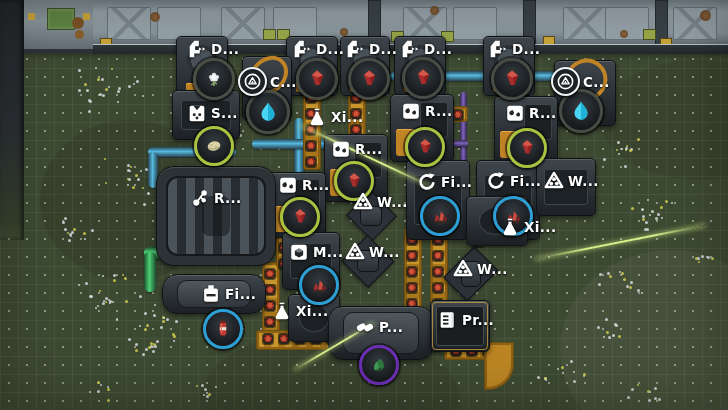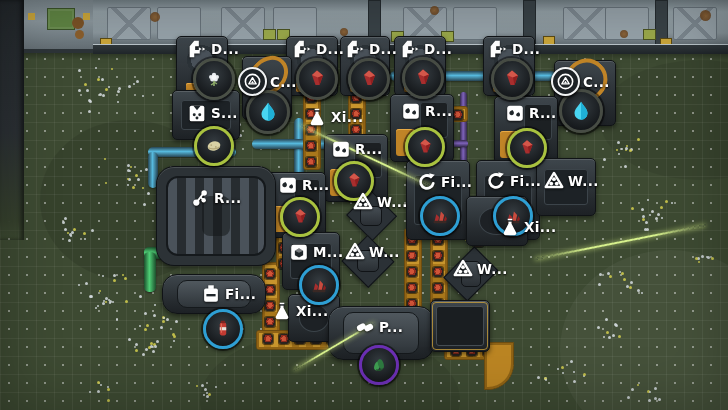--- a/index.html
+++ b/index.html
@@ -841,13 +841,25 @@
       <span class="lbl-ic">
         <svg viewBox="0 0 24 24">
           <g fill="#fff">
             <rect x="3" y="9" width="10" height="6.5" rx="3.2" transform="rotate(-28 8 12.2)"></rect>
             <rect x="11" y="9.5" width="10" height="6.5" rx="3.2" transform="rotate(-28 16 12.7)"></rect>
           </g>
         </svg>
       </span>
       <span class="lbl-tx">P...</span>
     </div>
+    <div class="lbl" style="left: 437px; top: 309px;">
+      <span class="lbl-ic">
+        <svg viewBox="0 0 24 24">
+          <rect x="4" y="3.5" width="14" height="17" rx="1.5" fill="#fff"></rect>
+          <rect x="6.5" y="7" width="6" height="2" fill="#20262a"></rect>
+          <rect x="6.5" y="11" width="6" height="2" fill="#20262a"></rect>
+          <rect x="6.5" y="15" width="6" height="2" fill="#20262a"></rect>
+          <rect x="15" y="5" width="3" height="14" fill="#e3e7ea"></rect>
+        </svg>
+      </span>
+      <span class="lbl-tx">Pr...</span>
+    </div>
   </div>
 
 </body></html>

